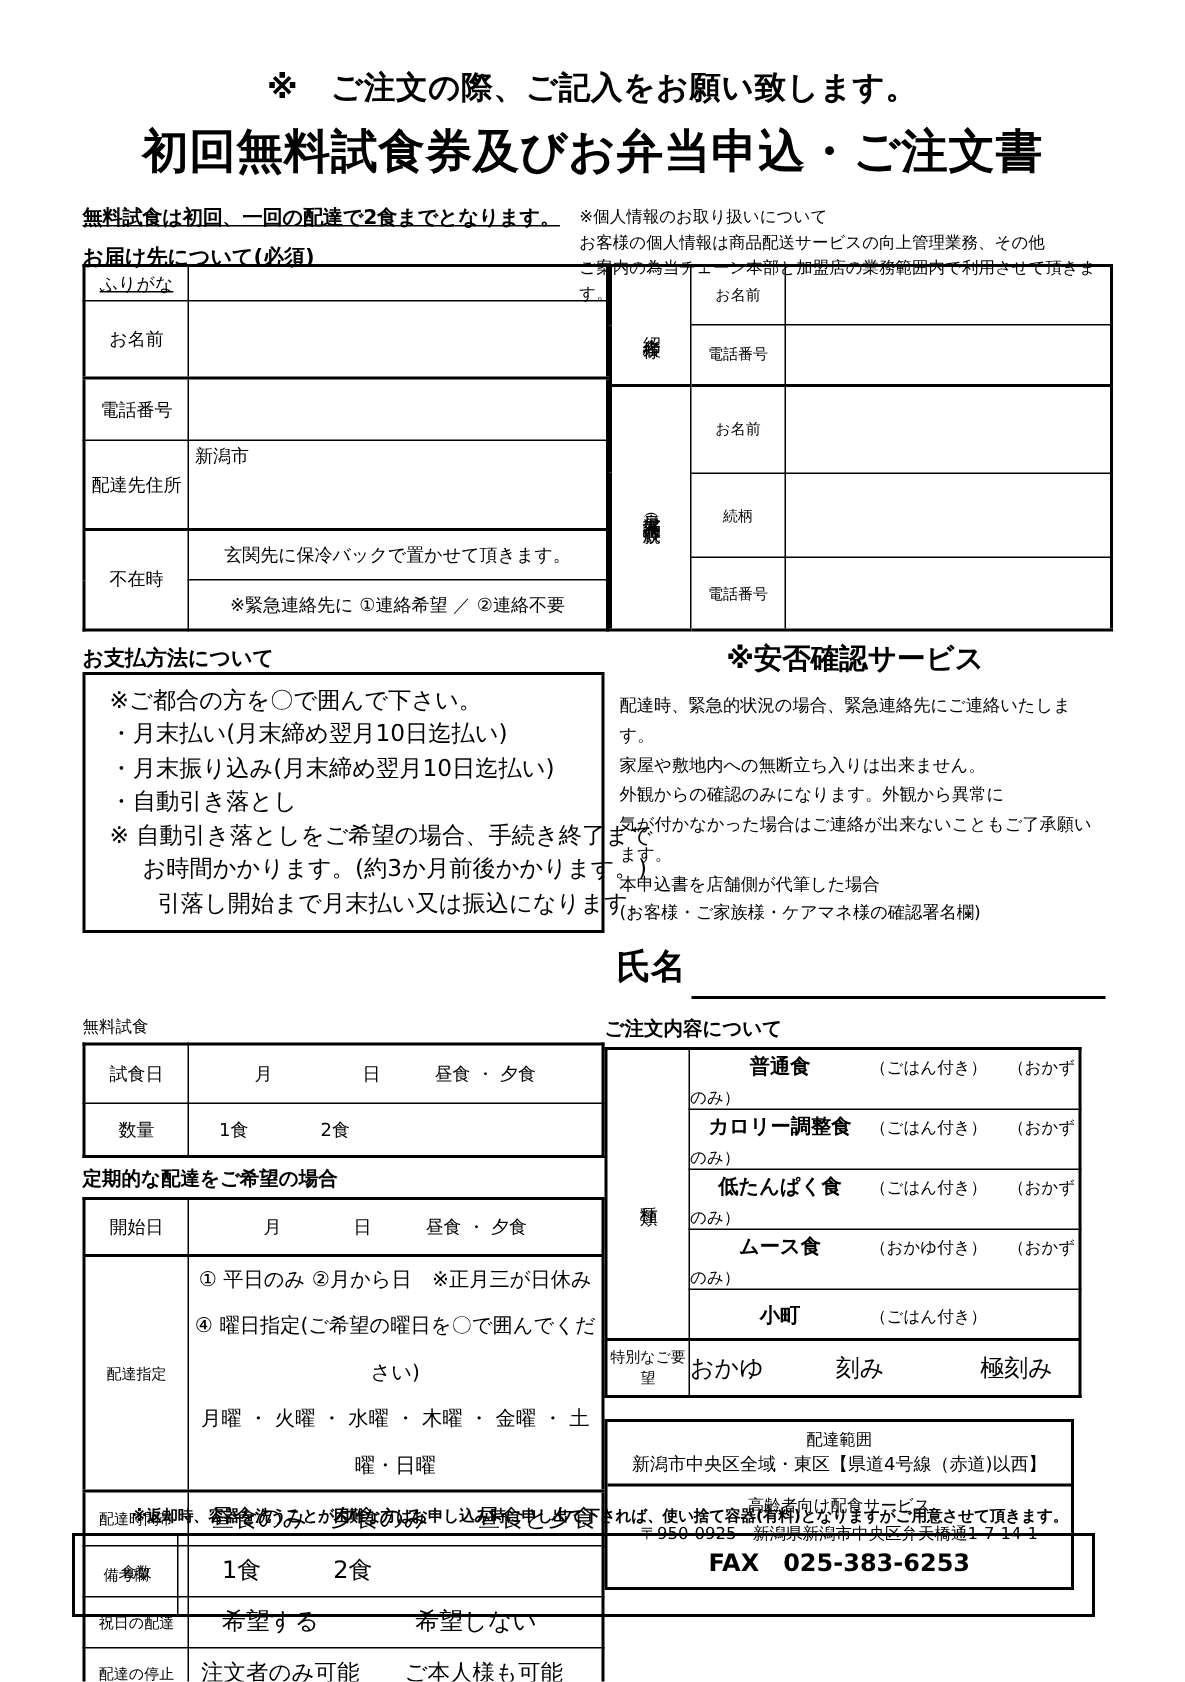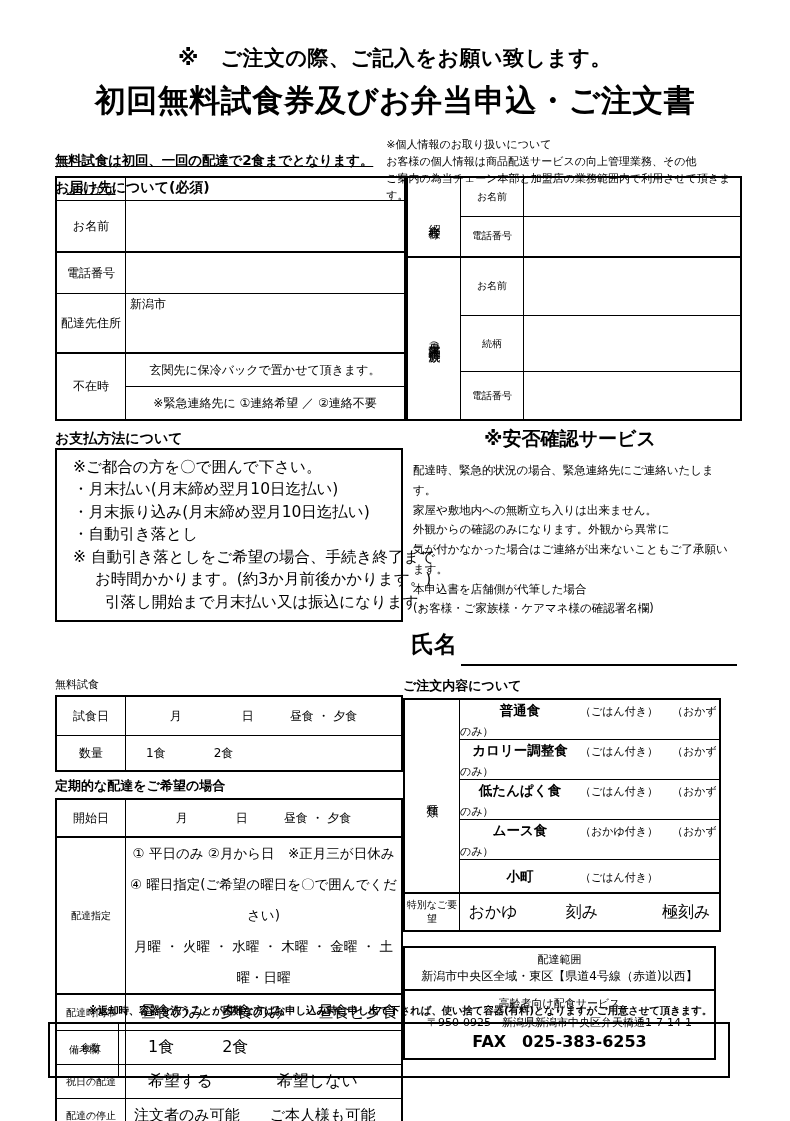--- a/index.html
+++ b/index.html
@@ -17,21 +17,21 @@
     text-align:center;font-weight:bold;font-size:21px;letter-spacing:.5px;
     margin-top:44px;
   }
   .hdr-title{
     text-align:center;font-weight:bold;font-size:31px;letter-spacing:.5px;
     margin-top:8px;
   }
   .sub-row{
     display:flex;margin:14px 52px 0 55px;align-items:flex-start;
   }
-  .sub-left{width:340px;margin-top:16px;}
+  .sub-left{width:340px;}
   .trial-note{
     font-weight:bold;font-size:13.5px;text-decoration:underline;
     letter-spacing:-.2px;white-space:nowrap;
   }
   .sec-h{font-weight:bold;font-size:14px;margin-top:9px;}
   .sub-right{margin-left:5px;font-size:11px;line-height:1.55;}
 
   
   table{border-collapse:collapse;}
   .tbl{border:2px solid #000;table-layout:fixed;}
@@ -291,21 +291,21 @@
               <span style="display:inline-block;width:120px;text-align:center;font-weight:bold;font-size:13.5px;">ムース食</span><span style="font-size:11px;">（おかゆ付き）</span><span style="font-size:11px;margin-left:14px;">（おかずのみ）</span>
             </td>
           </tr>
           <tr>
             <td class="hvb" style="height:32px;">
               <span style="display:inline-block;width:120px;text-align:center;font-weight:bold;font-size:13.5px;">小町</span><span style="font-size:11px;">（ごはん付き）</span>
             </td>
           </tr>
           <tr>
             <td class="lbl-s" style="height:36px;">特別なご要望</td>
-            <td style="font-size:16px;text-align:center;">おかゆ　　　刻み　　　　極刻み</td>
+            <td style="font-size:16px;">おかゆ　　　刻み　　　　極刻み</td>
           </tr>
         </tbody>
           </table>
 
         <div class="store" style="width:309px;margin-top:14px;">
           <div class="r1">配達範囲</div>
           <div class="r2">新潟市中央区全域・東区【県道4号線（赤道)以西】</div>
           <div class="r3">高齢者向け配食サービス</div>
           <div class="r5">〒950-0925　新潟県新潟市中央区弁天橋通1-7-14-1</div>
           <div class="r7">FAX　025-383-6253</div>

